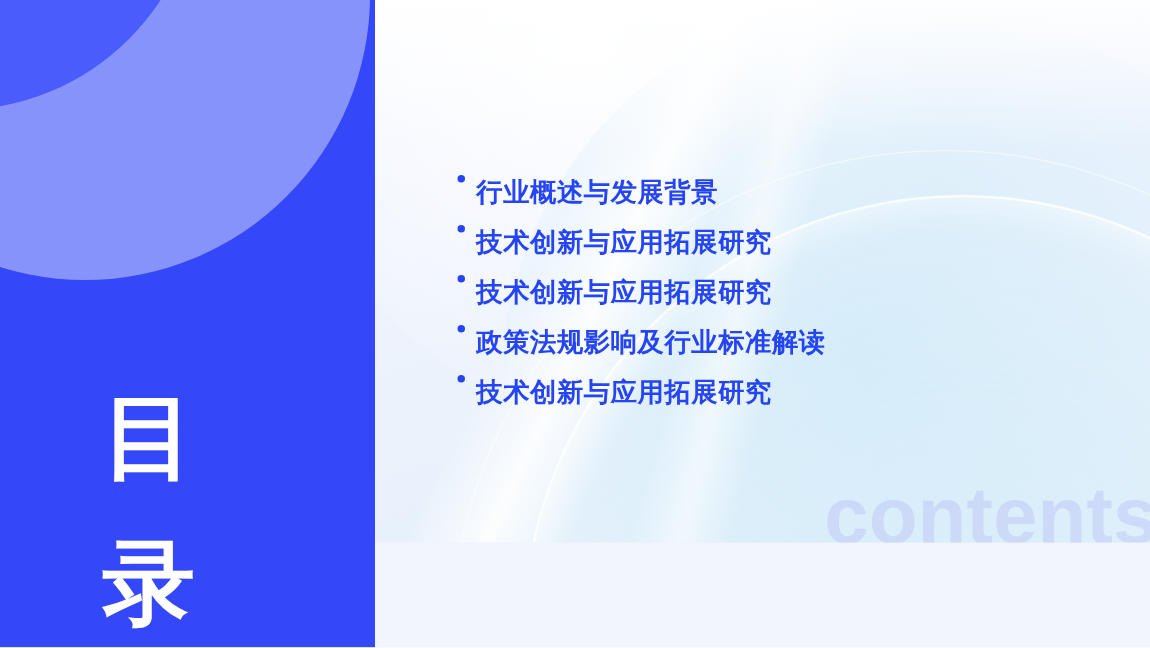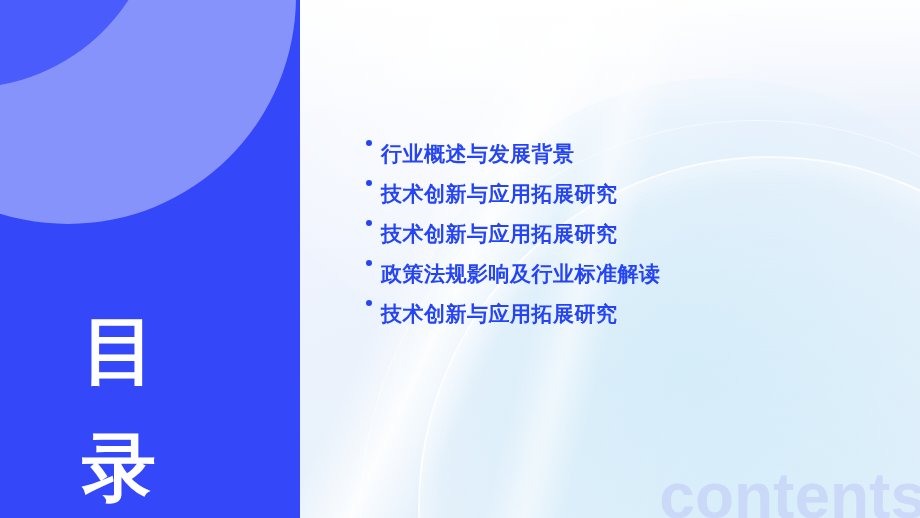--- a/index.html
+++ b/index.html
@@ -15,21 +15,21 @@
     font-family: "Liberation Sans", "DejaVu Sans", sans-serif;
     background: #f2f5fd;
   }
 
   
   .right-bg {
     position: absolute;
     left: 300px;
     top: 0;
     width: 620px;
-    height: 518px;
+    height: 434px;
     background:
       linear-gradient(160deg, #f4f7ff 0%, #eef3fd 38%, #e7f1fb 70%, #e2effa 100%);
     overflow: hidden;
     text-align: right;
   }
   .glow-a {
     position: absolute;
     left: -60px;
     top: -180px;
     width: 560px;

